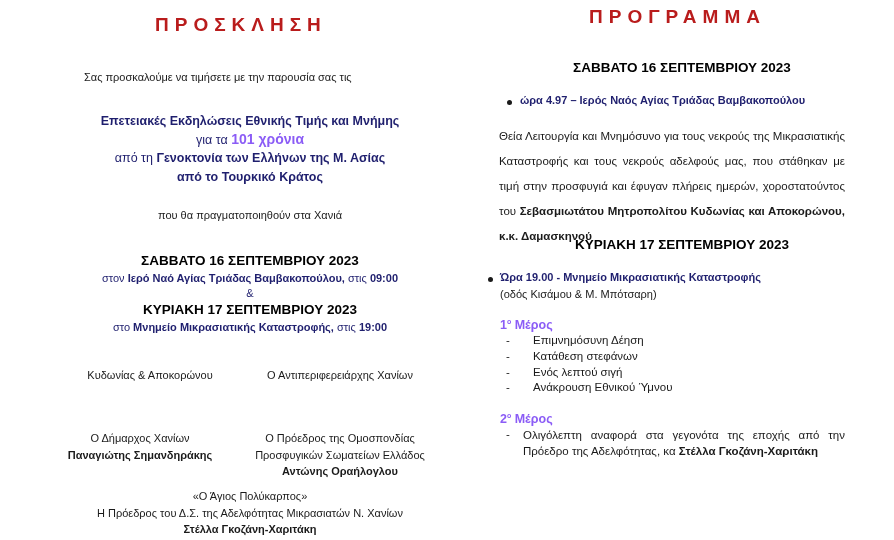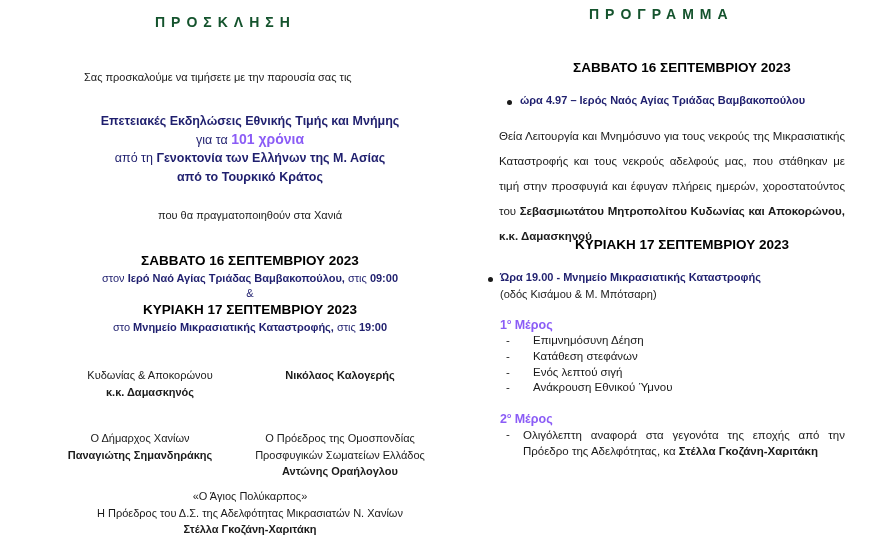--- a/index.html
+++ b/index.html
@@ -3,21 +3,21 @@
 <meta charset="utf-8">
 <style>
   html, body { margin:0; padding:0; background:#ffffff; }
   body { width:894px; height:540px; position:relative; overflow:hidden;
          font-family:"Liberation Sans", "DejaVu Sans", sans-serif; color:#1a1a1a; }
   .navy { color:#1f1f6e; }
   .red { color:#8b5cf6; }
   .b { font-weight:bold; }
   .abs { position:absolute; white-space:nowrap; }
   .center { text-align:center; }
-  .title { font-size:14px; font-weight:bold; letter-spacing:6px; color:#14532d; }
+  .title { font-size:19px; font-weight:bold; letter-spacing:6px; color:#b91c1c; }
   .t11 { font-size:11px; }
   .t12 { font-size:12.5px; }
   .red-head { font-size:13.5px; font-weight:bold; color:#000000; }
   .bullet { position:absolute; width:5px; height:5px; border-radius:50%; background:#1a1a1a; }
   .justify { position:absolute; font-size:11.5px; line-height:25px; text-align:justify; text-align-last:left; white-space:normal; }
   .dash-row { position:absolute; font-size:11.5px; white-space:nowrap; }
   .dash-row .dash { position:absolute; left:0; }
   .dash-row .txt { position:absolute; left:27px; }
   sup { font-size:7px; vertical-align:super; }
 </style>
@@ -45,24 +45,23 @@
     <span>στον </span><span class="b">Ιερό Ναό Αγίας Τριάδας Βαμβακοπούλου,</span><span> στις </span><span class="b">09:00</span>
   </div>
   <div class="abs center navy t11" style="left:50px; width:400px; top:287px;">&amp;</div>
   <div class="abs center red-head" style="left:50px; width:400px; top:302px;">ΚΥΡΙΑΚΗ 17 ΣΕΠΤΕΜΒΡΙΟΥ 2023</div>
   <div class="abs center navy t11" style="left:50px; width:400px; top:321px;">
     <span>στο </span><span class="b">Μνημείο Μικρασιατικής Καταστροφής,</span><span>  στις </span><span class="b">19:00</span>
   </div>
 
   <div class="abs center t11" style="left:50px; width:200px; top:367px; line-height:16.5px;">
     <div>Κυδωνίας &amp; Αποκορώνου</div>
-    <div class="b">κ.κ. Δαμασκηνός</div>
   </div>
   <div class="abs center t11" style="left:240px; width:200px; top:367px; line-height:16.5px;">
-    <div class="b">Νικόλαος Καλογερής</div>
+    <div>Ο Αντιπεριφερειάρχης Χανίων</div>
   </div>
   <div class="abs center t11" style="left:40px; width:200px; top:430px; line-height:16.5px;">
     <div>Ο Δήμαρχος Χανίων</div>
     <div class="b">Παναγιώτης Σημανδηράκης</div>
   </div>
   <div class="abs center t11" style="left:225px; width:230px; top:430px; line-height:16.5px;">
     <div>Ο Πρόεδρος της Ομοσπονδίας</div>
     <div>Προσφυγικών Σωματείων Ελλάδος</div>
     <div class="b">Αντώνης Οραήλογλου</div>
   </div>

